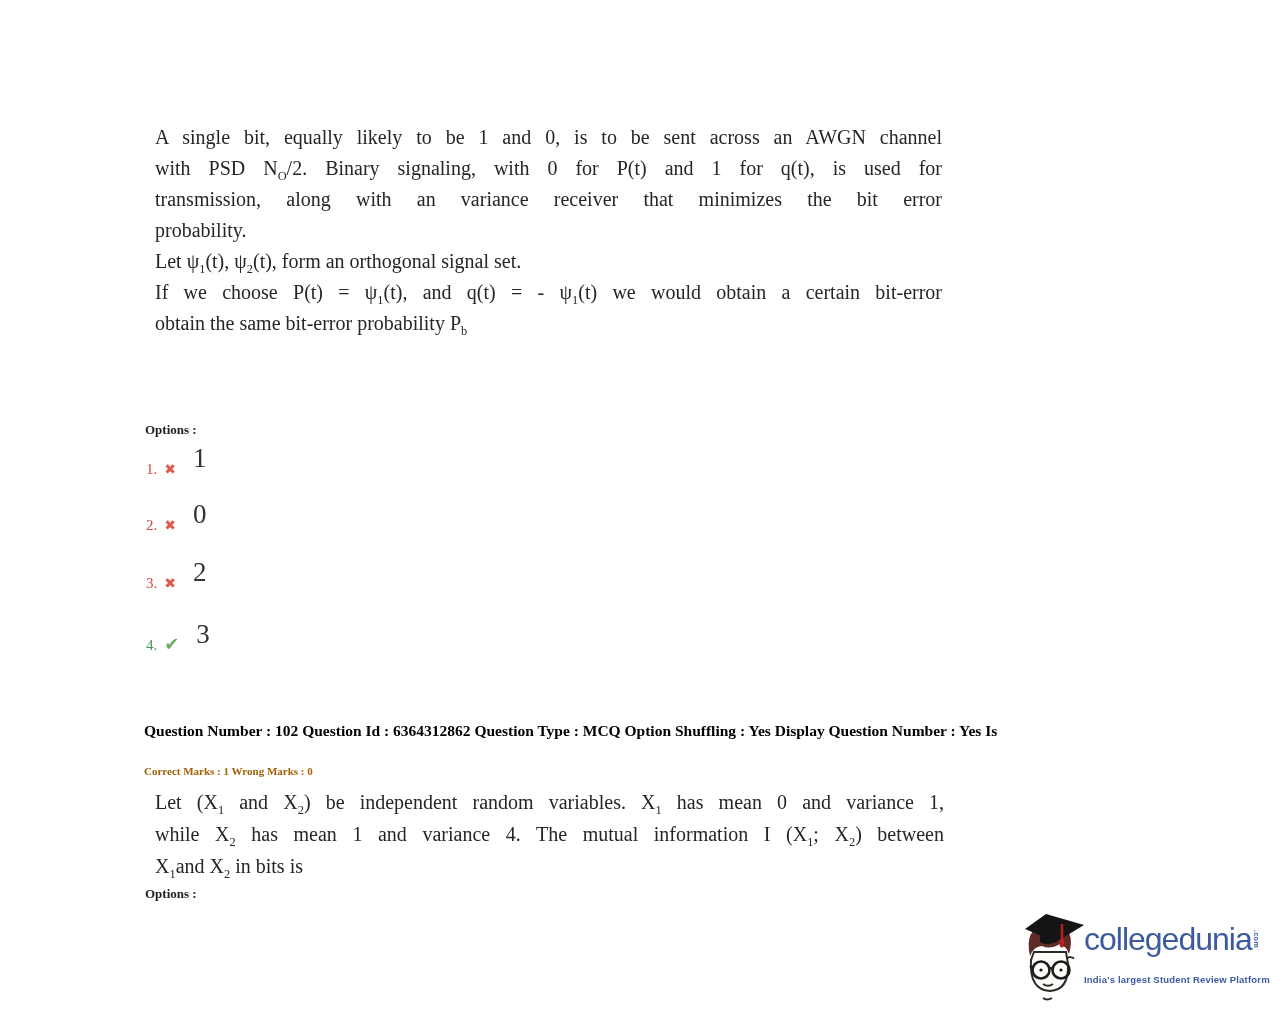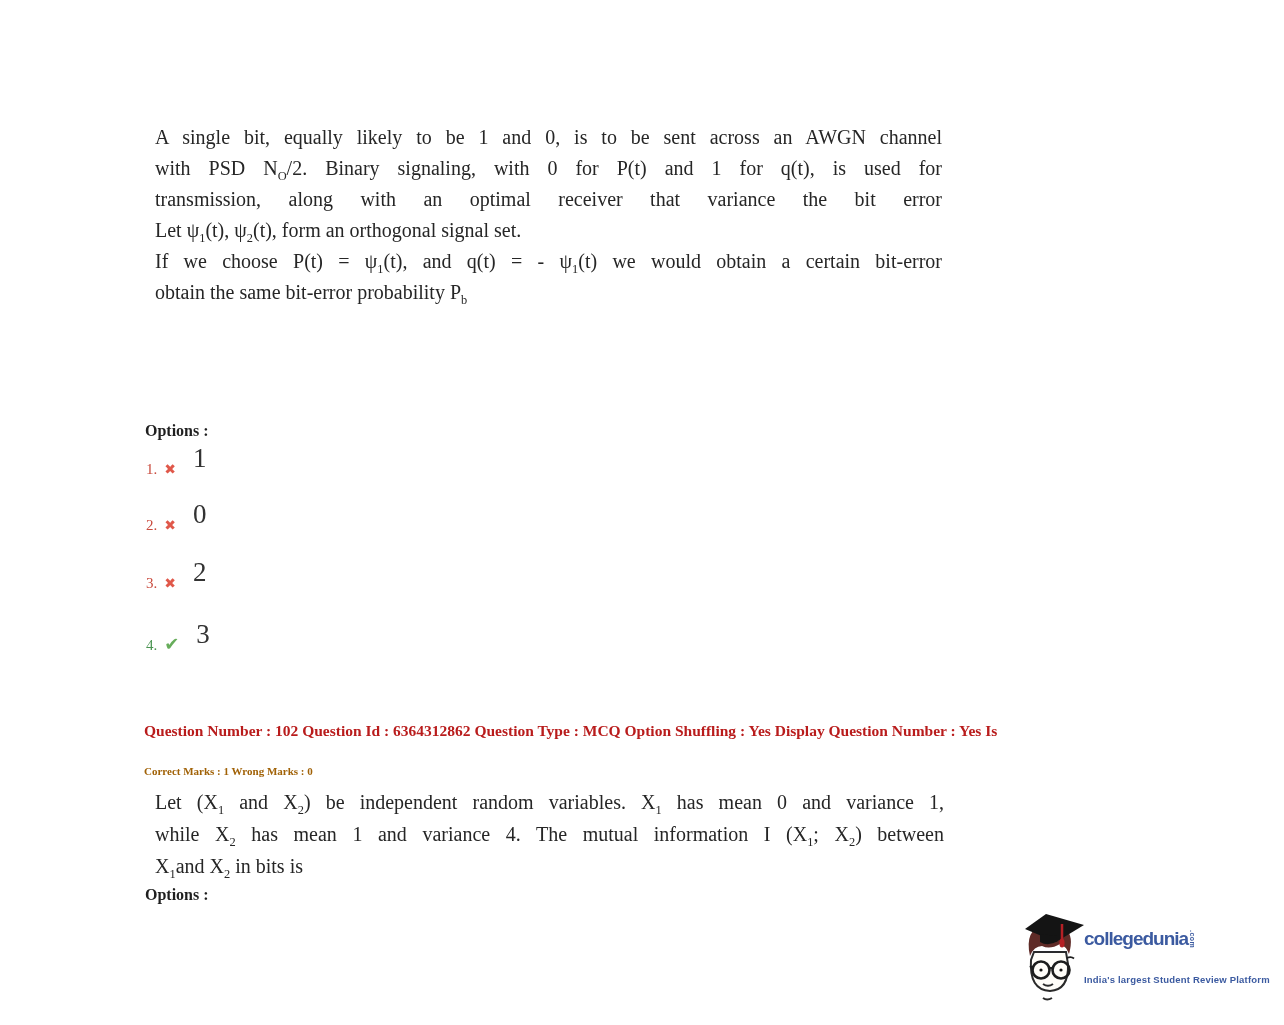--- a/index.html
+++ b/index.html
@@ -17,21 +17,21 @@
   #q1-text { left:155px; top:122px; width:787px; font-size:20px; line-height:31px; }
   #q2-text { left:155px; top:786px; width:789px; font-size:20px; line-height:32px; }
   .qline { white-space:normal; }
   .qline.just { text-align:justify; text-align-last:justify; }
   sub { font-size:0.62em; line-height:0; }
   .q-text .ol { font-style:italic; text-decoration:overline; }
 
   
   .options-label {
     position:absolute; left:145px;
-    font-weight:bold; font-size:16px; color:#1f1f1f;
+    font-weight:bold; font-size:13px; color:#1f1f1f;
   }
   #options1-label { top:422px; }
   #options2-label { top:886px; }
 
   
   .option-row { position:absolute; left:146px; display:flex; align-items:baseline; }
   #option-row-1 { top:450px; }
   #option-row-2 { top:506px; }
   #option-row-3 { top:564px; }
   #option-row-4 { top:626px; }
@@ -46,35 +46,35 @@
   .option-row.wrong   .option-icon { color:#e0584a; font-size:14px; }
   .option-row.correct .option-icon { color:#67ad5b; font-size:18px; }
   .option-value {
     margin-left:17px; font-size:27px; color:#333333;
     position:relative; top:-7px;
   }
 
   
   .meta-block {
     position:absolute; left:144px; top:721px; width:1000px;
-    font-weight:bold; font-size:15.5px; line-height:19.5px; color:#b91c1c;
+    font-weight:bold; font-size:15.5px; line-height:19.5px; color:#000000;
   }
   #marks-line {
     position:absolute; left:144px; top:765px;
     font-weight:bold; font-size:11px; color:#a16207;
   }
 
   
   #logo { position:absolute; left:1016px; top:910px; width:258px; height:95px; }
   #mascot { position:absolute; left:0; top:2px; }
   #logo-text-block { position:absolute; left:68px; top:14px; }
   .brand-row { display:flex; align-items:flex-start; }
   .brand {
     font-family:"Liberation Sans", sans-serif;
-    font-weight:bold; font-size:19px; line-height:30px;
+    font-weight:normal; font-size:32px; line-height:30px;
     color:#3b5aa0; letter-spacing:-1px;
   }
   .brand-com {
     font-family:"Liberation Sans", sans-serif;
     font-weight:bold; font-size:7px; color:#3b5aa0;
     writing-mode:vertical-rl; letter-spacing:0.5px; margin-top:6px; margin-left:1px;
   }
   .tagline {
     font-family:"Liberation Sans", sans-serif;
     font-weight:bold; font-size:9.5px; color:#3b5aa0;
@@ -82,21 +82,22 @@
   }
 </style>
 </head>
 <body>
 
 <div class="page">
 
   <div class="q-text" id="q1-text">
     <div class="qline just">A single bit, equally likely to be 1 and 0, is to be sent across an AWGN channel</div>
     <div class="qline just">with PSD N<sub>O</sub>/2. Binary signaling, with 0 for P(t) and 1 for q(t), is used for</div>
-    <div class="qline just">transmission, along with an optimal receiver that variance the bit error</div>
+    <div class="qline just">transmission, along with an variance receiver that minimizes the bit error</div>
+    <div class="qline">probability.</div>
     <div class="qline">Let ψ<sub>1</sub>(t), ψ<sub>2</sub>(t), form an orthogonal signal set.</div>
     <div class="qline just">If we choose P(t) = ψ<sub>1</sub>(t), and q(t) = - ψ<sub>1</sub>(t) we would obtain a certain bit-error</div>
     <div class="qline">obtain  the same bit-error probability P<sub>b</sub></div>
   </div>
 
   <div class="options-label" id="options1-label">Options :</div>
 
   <div class="option-row wrong" id="option-row-1">
     <span class="option-num">1.</span>
     <span class="option-icon">✖</span>

